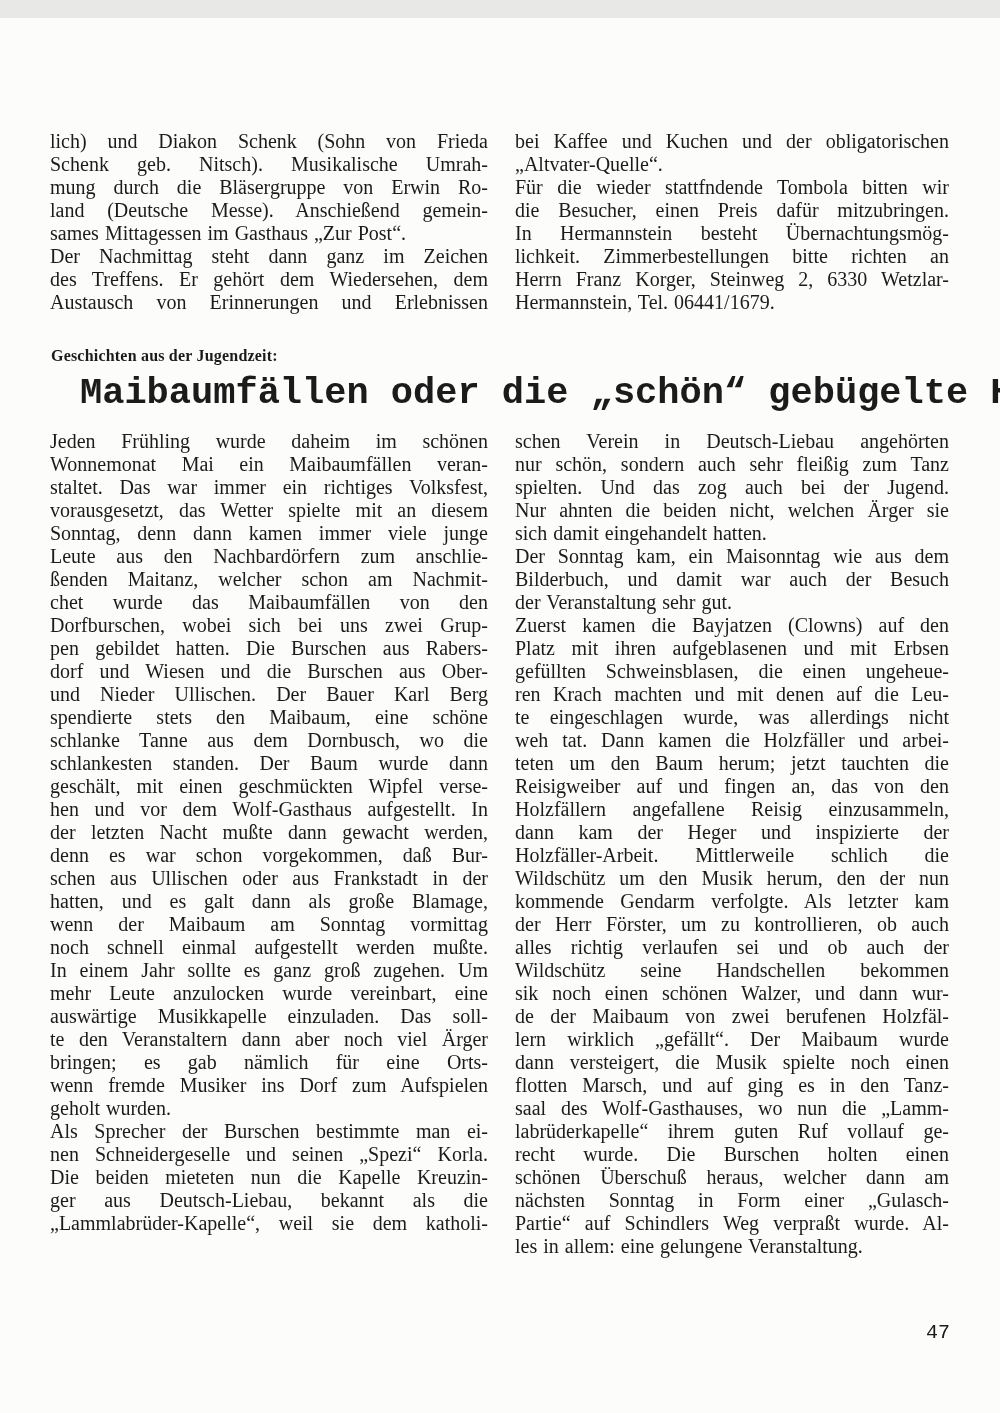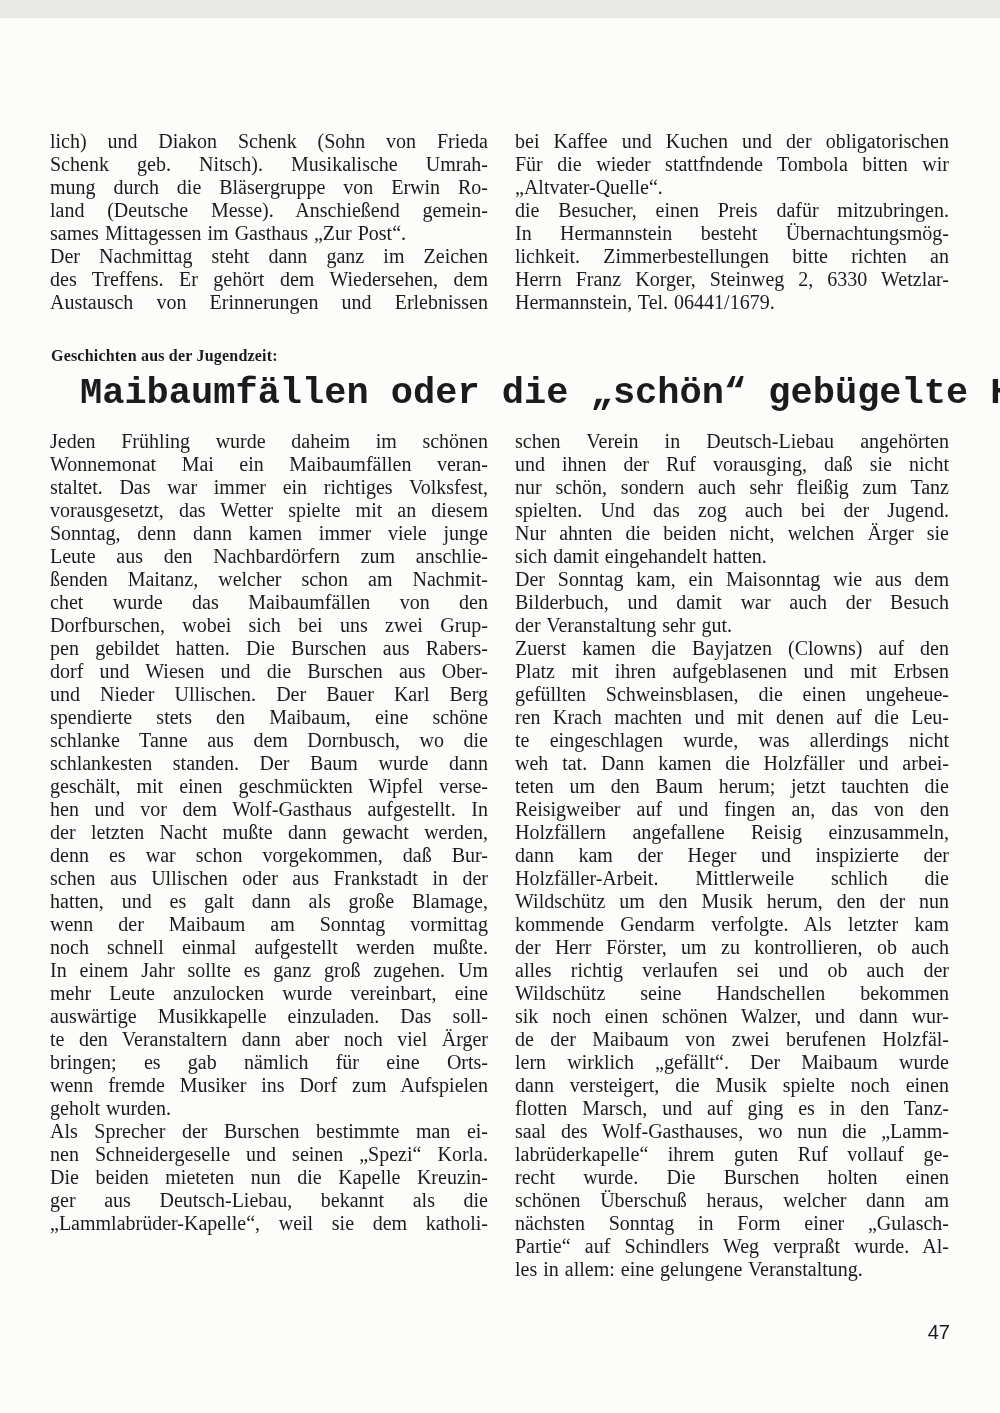--- a/index.html
+++ b/index.html
@@ -53,21 +53,21 @@
     line-height: 46px;
     text-align: justify;
     text-align-last: justify;
     white-space: nowrap;
     font-family: Liberation Mono, monospace;
   }
   .pageno {
     position: absolute;
     right: 50px;
     top: 1303px;
-    font-family: Liberation Sans, sans-serif;
+    font-family: Liberation Mono, monospace;
     font-size: 20px;
   }
 </style>
 </head>
 <body>
 
 <div class="page">
 
   <div class="col col-left cont">
       <div class="ln">lich) und Diakon Schenk (Sohn von Frieda</div>
@@ -75,22 +75,22 @@
       <div class="ln">mung durch die Bläsergruppe von Erwin Ro-</div>
       <div class="ln">land (Deutsche Messe). Anschießend gemein-</div>
       <div class="ln pe">sames Mittagessen im Gasthaus „Zur Post“.</div>
       <div class="ln">Der Nachmittag steht dann ganz im Zeichen</div>
       <div class="ln">des Treffens. Er gehört dem Wiedersehen, dem</div>
       <div class="ln">Austausch von Erinnerungen und Erlebnissen</div>
     </div>
 
   <div class="col col-right cont">
       <div class="ln">bei Kaffee und Kuchen und der obligatorischen</div>
+      <div class="ln pe">„Altvater-Quelle“.</div>
       <div class="ln">Für die wieder stattfndende Tombola bitten wir</div>
-      <div class="ln pe">„Altvater-Quelle“.</div>
       <div class="ln">die Besucher, einen Preis dafür mitzubringen.</div>
       <div class="ln">In Hermannstein besteht Übernachtungsmög-</div>
       <div class="ln">lichkeit. Zimmerbestellungen bitte richten an</div>
       <div class="ln">Herrn Franz Korger, Steinweg 2, 6330 Wetzlar-</div>
       <div class="ln pe">Hermannstein, Tel. 06441/1679.</div>
     </div>
 
   <div class="kicker">Geschichten aus der Jugendzeit:</div>
 
   <div class="headline">Maibaumfällen oder die „schön“ gebügelte Hose</div>
@@ -128,21 +128,20 @@
       <div class="ln pe">geholt wurden.</div>
       <div class="ln">Als Sprecher der Burschen bestimmte man ei-</div>
       <div class="ln">nen Schneidergeselle und seinen „Spezi“ Korla.</div>
       <div class="ln">Die beiden mieteten nun die Kapelle Kreuzin-</div>
       <div class="ln">ger aus Deutsch-Liebau, bekannt als die</div>
       <div class="ln">„Lammlabrüder-Kapelle“, weil sie dem katholi-</div>
     </div>
 
   <div class="col col-right art">
       <div class="ln">schen Verein in Deutsch-Liebau angehörten</div>
-      <div class="ln">und ihnen der Ruf vorausging, daß sie nicht</div>
       <div class="ln">nur schön, sondern auch sehr fleißig zum Tanz</div>
       <div class="ln">spielten. Und das zog auch bei der Jugend.</div>
       <div class="ln">Nur ahnten die beiden nicht, welchen Ärger sie</div>
       <div class="ln pe">sich damit eingehandelt hatten.</div>
       <div class="ln">Der Sonntag kam, ein Maisonntag wie aus dem</div>
       <div class="ln">Bilderbuch, und damit war auch der Besuch</div>
       <div class="ln pe">der Veranstaltung sehr gut.</div>
       <div class="ln">Zuerst kamen die Bayjatzen (Clowns) auf den</div>
       <div class="ln">Platz mit ihren aufgeblasenen und mit Erbsen</div>
       <div class="ln">gefüllten Schweinsblasen, die einen ungeheue-</div>

